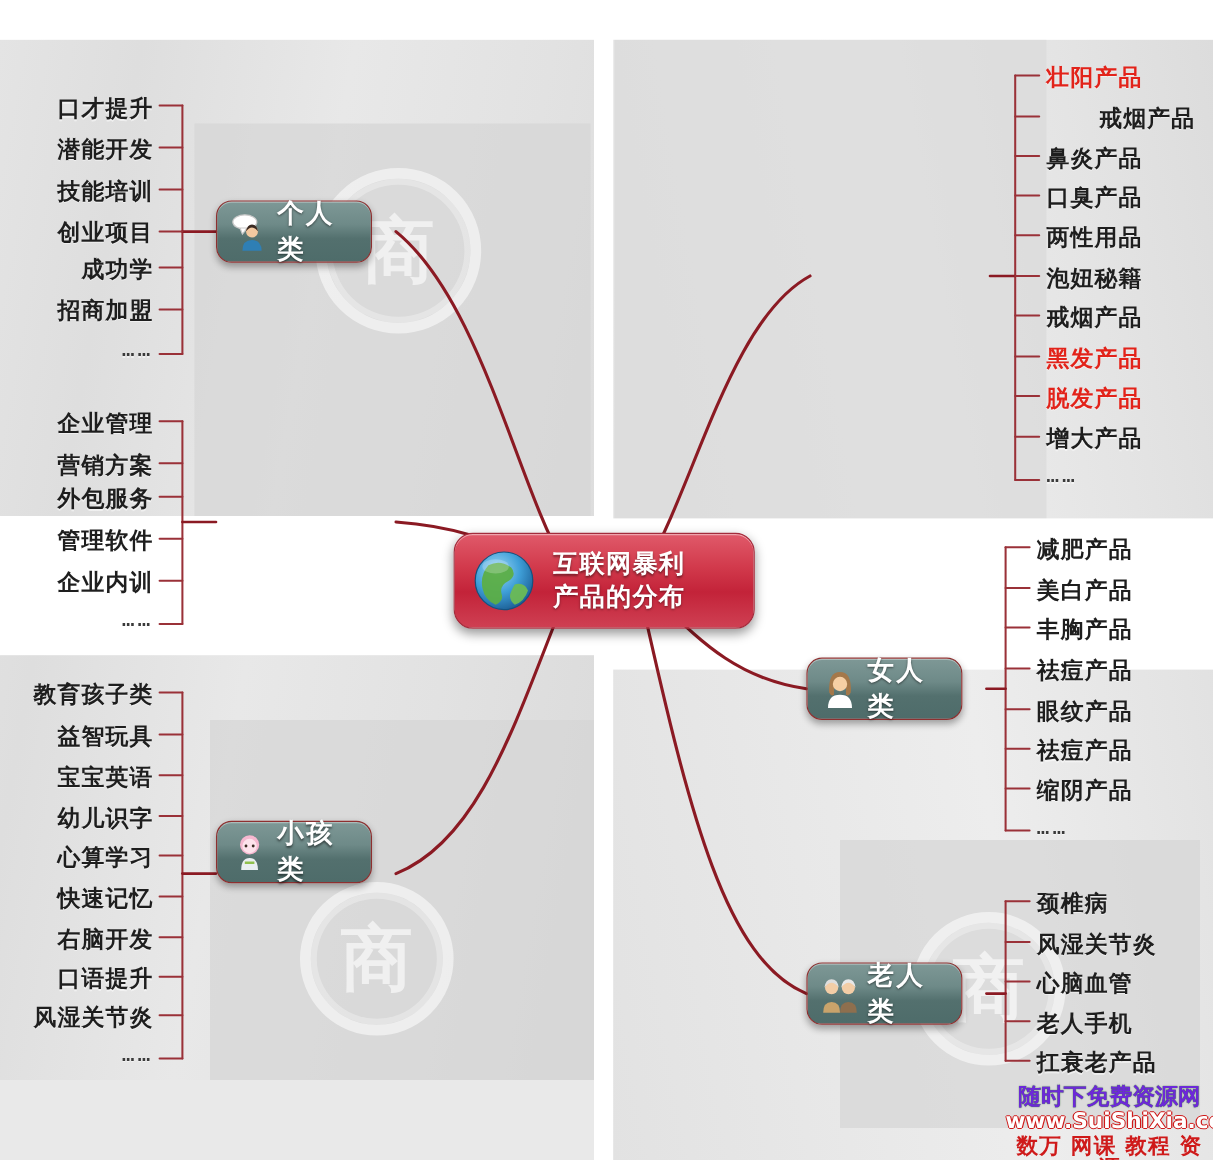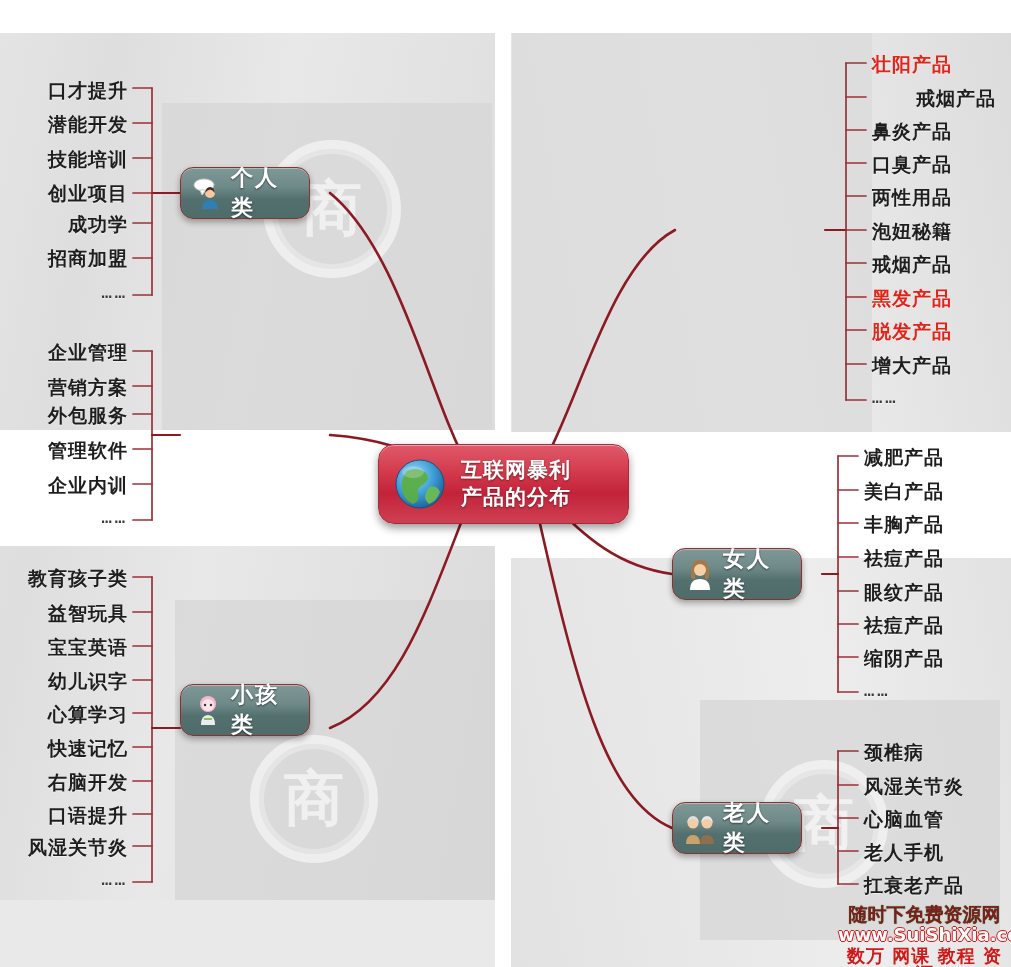--- a/index.html
+++ b/index.html
@@ -122,21 +122,21 @@
   .leaf.red{color:#e2231a;}
   .leaf.dots{font-size:17px;letter-spacing:3px;color:#3a3a3a;}
 
   
   #footer-wm{
     position:absolute;left:838px;top:905px;width:173px;height:62px;
     text-align:center;line-height:1;
     font-family:"DejaVu Sans","Liberation Sans",sans-serif;
   }
   .wm-line1{
-    font-size:19px;font-weight:bold;color:#7f1d1d;letter-spacing:0px;
+    font-size:19px;font-weight:bold;color:#6d28d9;letter-spacing:0px;
     text-shadow:0 0 1px #0d5c12;
   }
   .wm-line2{
     font-size:18px;font-weight:bold;color:#ffffff;margin-top:2px;
     text-shadow:-1px 0 #cf1a1a,0 1px #cf1a1a,1px 0 #cf1a1a,0 -1px #cf1a1a;
   }
   .wm-line3{
     font-size:18px;font-weight:bold;color:#cf1a1a;margin-top:3px;letter-spacing:1px;
   }
 </style>

